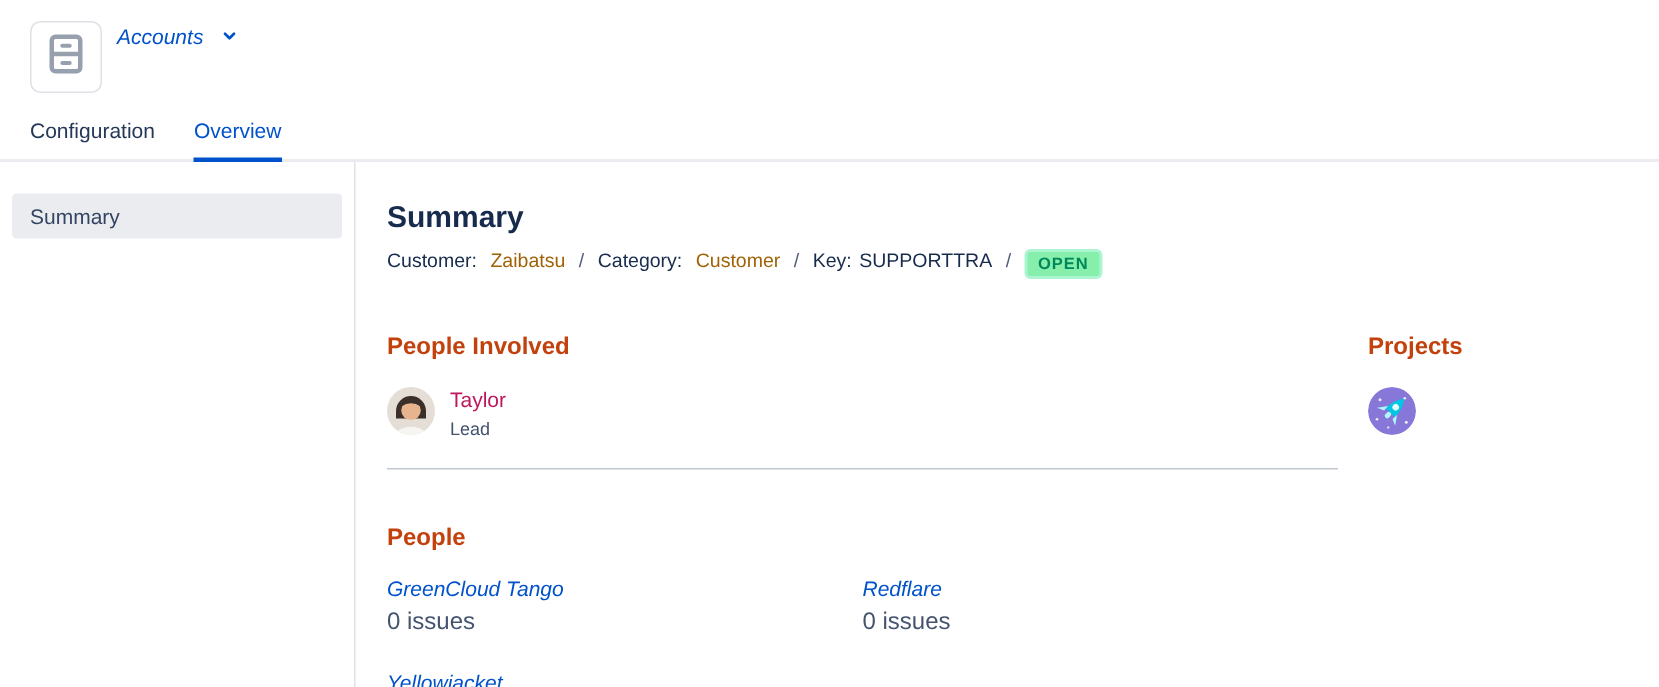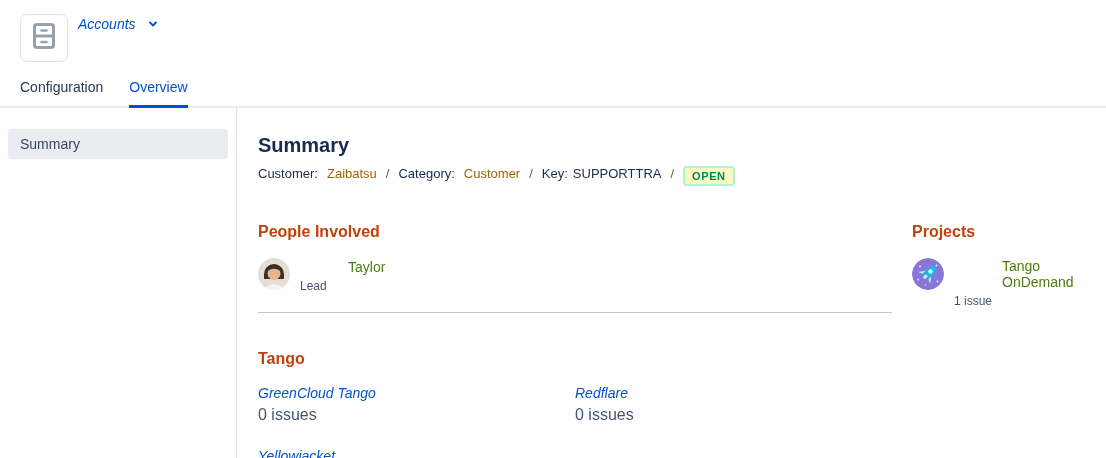--- a/index.html
+++ b/index.html
@@ -44,33 +44,33 @@
   }
   .content { flex: 1; padding: 26px 20px 0 21px; min-width: 0; }
 
   .content-heading { font-size: 20px; font-weight: 600; color: #172B4D; }
   .meta { display: flex; align-items: flex-start; gap: 9px; margin-top: 9px; font-size: 13px; color: #172B4D; }
   .meta a { color: #a16207; text-decoration: none; cursor: pointer; }
   .meta .sep { color: #505F79; }
   .badge-open {
     display: inline-block; font-size: 11px; font-weight: 700; letter-spacing: 0.6px;
     color: #00875A; border: 2px solid #ABF5D1; border-radius: 4px;
-    padding: 1px 7px; background: #fef9c3; line-height: 14px;
+    padding: 1px 7px; background: #86efac; line-height: 14px;
   }
 
   .columns { display: flex; margin-top: 37px; }
   .col-left { flex: 0 0 634px; }
   .col-right { margin-left: 20px; flex: 1; }
 
   .section-heading { font-size: 16px; font-weight: 600; color: #c2410c; }
 
   .entity-row { display: flex; margin-top: 17px; }
   .avatar { width: 32px; height: 32px; border-radius: 50%; overflow: hidden; flex: 0 0 auto; }
   .entity-info { margin-left: 10px; }
-  .entity-name { color: #4d7c0f; font-size: 14px; text-decoration: none; cursor: pointer; display: inline-block; margin-left: 48px; }
+  .entity-name { color: #be185d; font-size: 14px; text-decoration: none; cursor: pointer; display: inline-block; }
   .entity-sub { color: #44546F; font-size: 12px; margin-top: 3px; }
 
   .divider { border: none; border-top: 1px solid #C1C7D0; margin: 19px 0 0 0; }
 
   .teams-section { margin-top: 37px; }
   .team-grid { display: grid; grid-template-columns: 317px 317px; row-gap: 23px; margin-top: 16px; }
   .team-name { color: #0052CC; font-size: 14px; text-decoration: none; cursor: pointer; display: inline-block; font-style: italic; }
   .team-sub { color: #44546F; font-size: 16px; margin-top: 4px; }
 </style>
 </head>
@@ -148,21 +148,21 @@
               <div class="entity-info">
                 <a class="entity-name">Taylor</a>
                 <div class="entity-sub">Lead</div>
               </div>
             </div>
           </div>
 
           <hr class="divider">
 
           <div class="teams-section">
-            <div class="section-heading">Tango</div>
+            <div class="section-heading">People</div>
             <div class="team-grid">
               <div>
                 <a class="team-name">GreenCloud Tango</a>
                 <div class="team-sub">0 issues</div>
               </div>
               <div>
                 <a class="team-name">Redflare</a>
                 <div class="team-sub">0 issues</div>
               </div>
               <div>
@@ -188,24 +188,20 @@
                   <circle cx="13.5" cy="27" r="0.8" fill="#ffffff" opacity="0.7"></circle>
                   <g transform="rotate(45 16 16)">
                     <path d="M16 4.5 C19.2 8.5 20.2 13 20.2 17.5 L11.8 17.5 C11.8 13 12.8 8.5 16 4.5 Z" fill="#00C7E5"></path>
                     <circle cx="16" cy="12.5" r="2.2" fill="#E6FCFF"></circle>
                     <path d="M11.8 15.5 L7.5 21.5 L12 19.5 Z" fill="#B3F5FF"></path>
                     <path d="M20.2 15.5 L24.5 21.5 L20 19.5 Z" fill="#B3F5FF"></path>
                     <rect x="14.4" y="17.5" width="3.2" height="4.6" rx="1.4" fill="#B3F5FF"></rect>
                   </g>
                 </svg>
               </div>
-              <div class="entity-info">
-                <a class="entity-name">Tango OnDemand</a>
-                <div class="entity-sub">1 issue</div>
-              </div>
             </div>
           </div>
         </div>
 
       </div>
     </div>
   </div>
 </div>
 
 </body></html>

